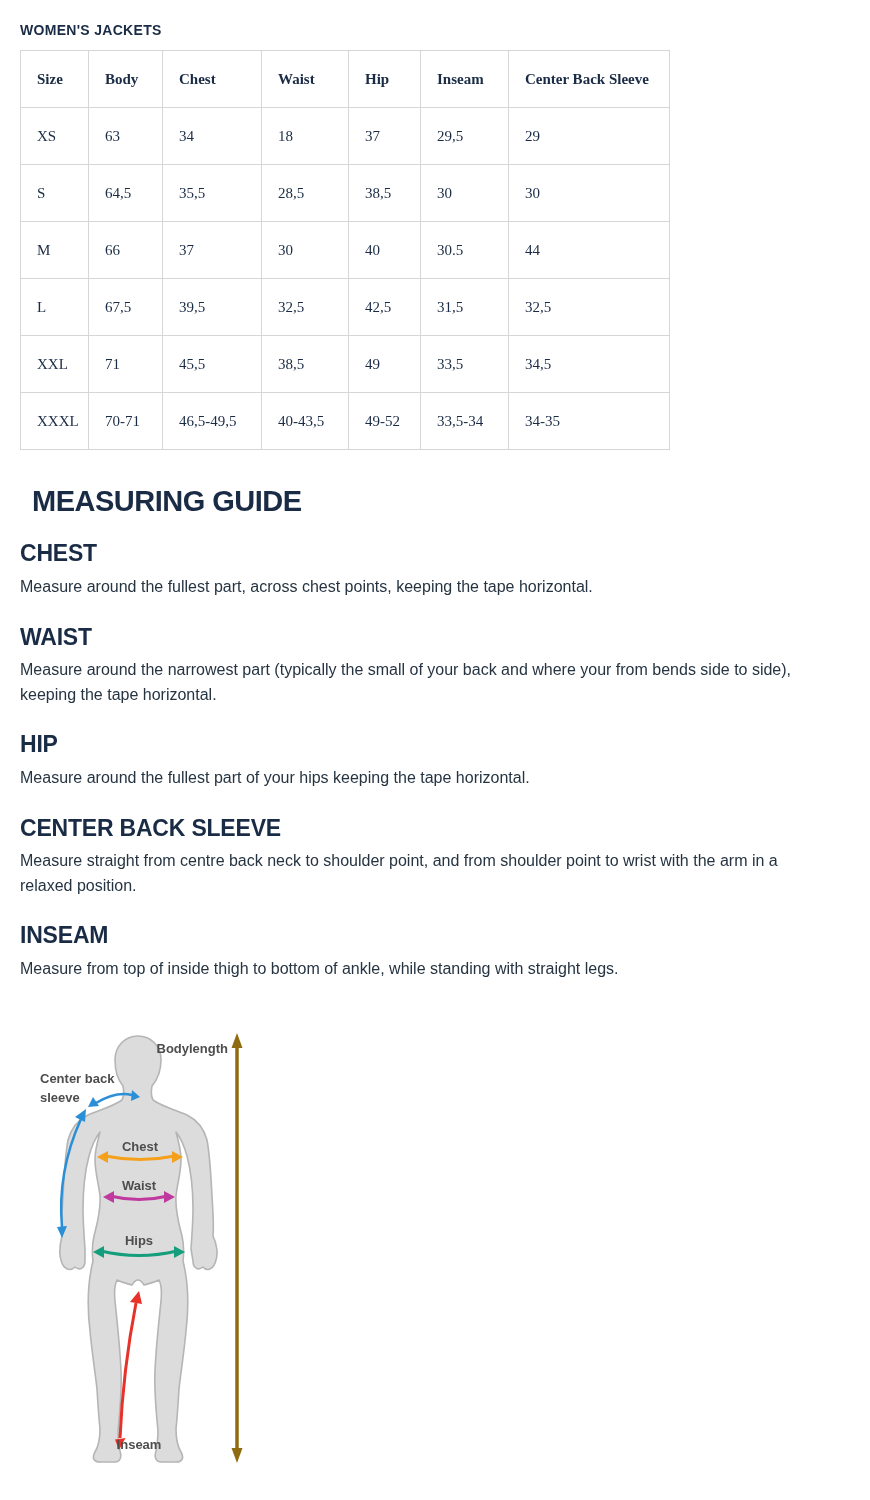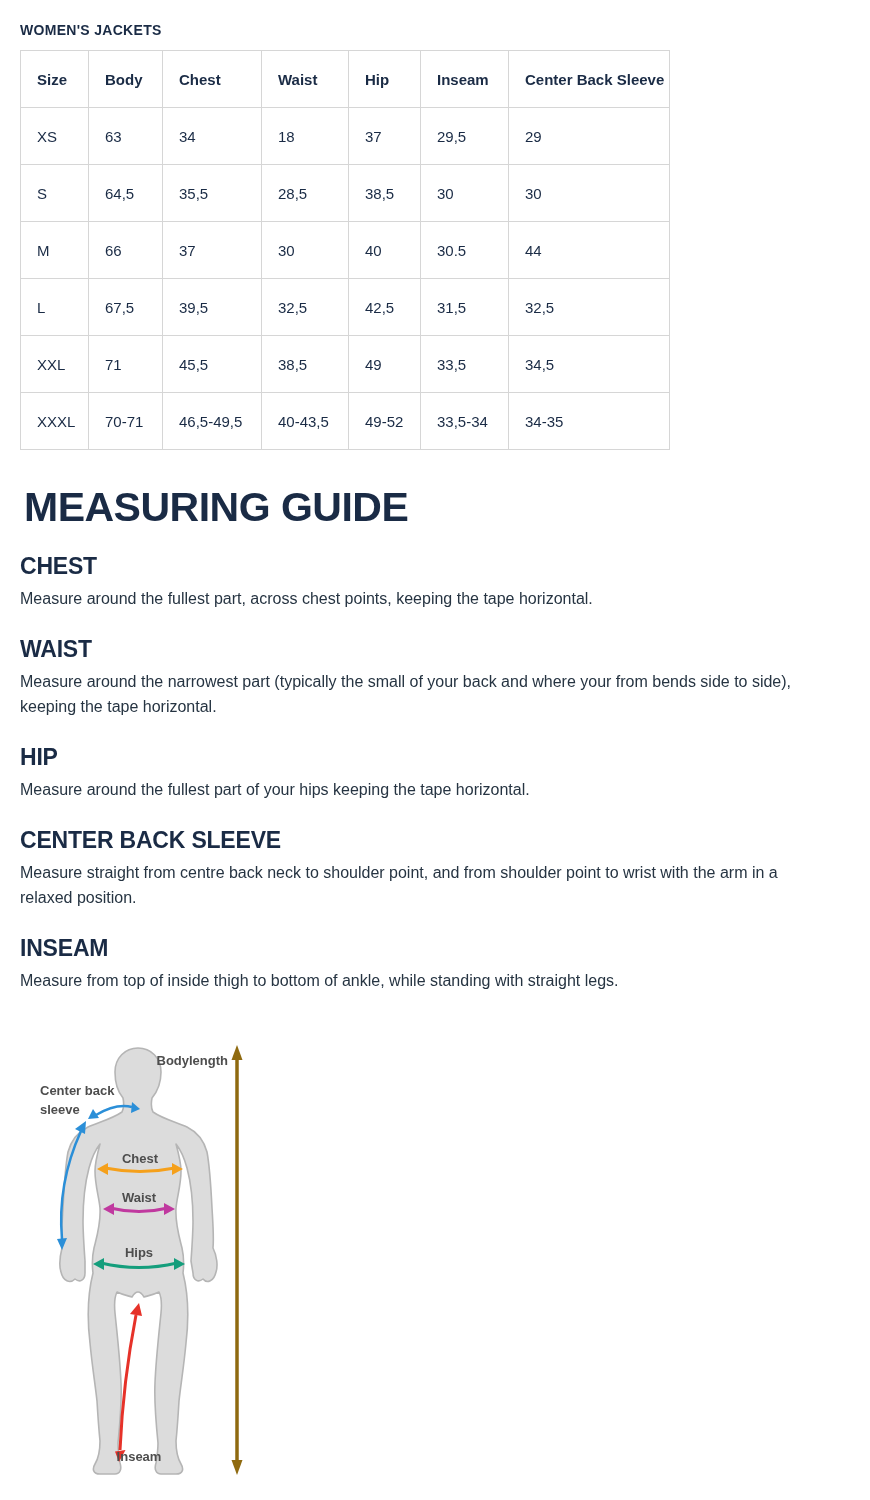--- a/index.html
+++ b/index.html
@@ -14,34 +14,34 @@
     width:870px;min-height:1500px;background:#ffffff;
     font-family:"Liberation Sans", sans-serif;
     color:var(--body-text);
   }
   .page{padding:22px 20px 0 20px;}
   .page-title{
     font-size:14px;font-weight:700;letter-spacing:.3px;
     color:var(--heading-text);margin:0 0 12px 0;
   }
   table.size-table{
-    border-collapse:collapse;table-layout:fixed;
+    border-collapse:collapse;table-layout:fixed;font-family:Liberation Serif, serif;
   }
   table.size-table th,table.size-table td{
     border:1px solid var(--table-border);
     text-align:left;vertical-align:middle;
     padding:0 0 0 16px;height:57px;
     font-size:15px;color:var(--heading-text);
     white-space:nowrap;overflow:hidden;
   }
   table.size-table th{font-weight:700;}
   table.size-table td{font-weight:400;}
   h1.guide-title{
-    margin:36px 0 10px 4px;
-    font-size:41px;line-height:1.05;font-weight:700;
+    margin:36px 0 10px 12px;
+    font-size:29px;line-height:1.05;font-weight:700;
     letter-spacing:-.5px;color:var(--heading-text);
   }
   .sections h2{
     margin:25px 0 8px 0;
     font-size:23px;line-height:1.1;font-weight:700;
     letter-spacing:-.2px;color:var(--heading-text);
   }
   .sections p{
     margin:0;max-width:800px;
     font-size:16px;line-height:1.55;color:var(--body-text);

